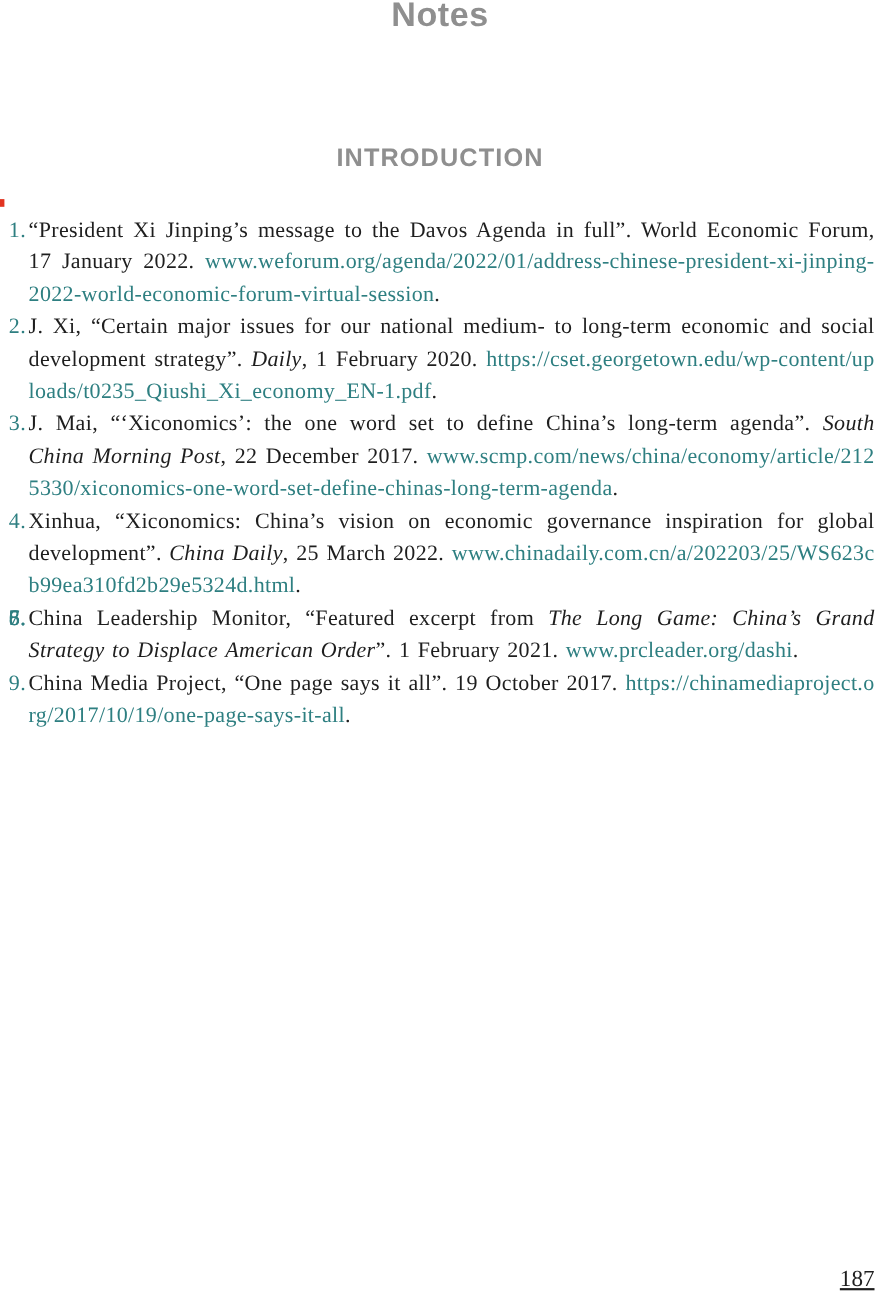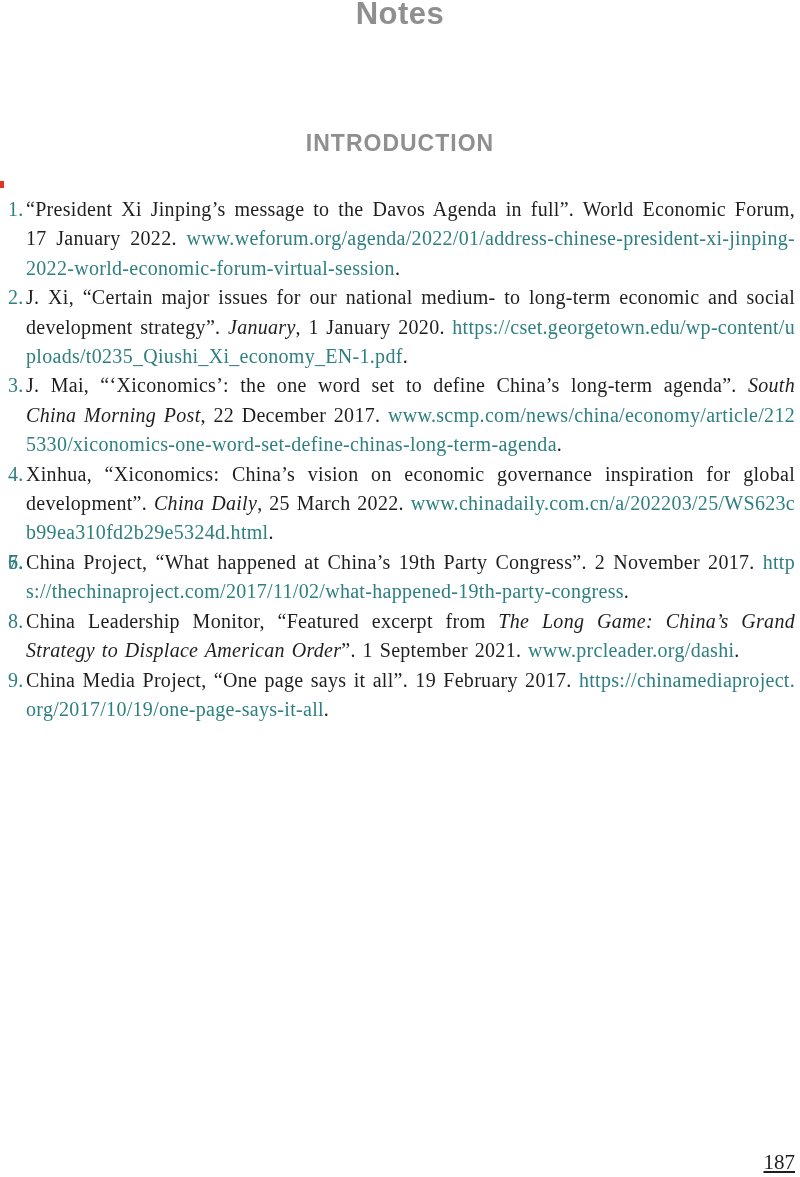--- a/index.html
+++ b/index.html
@@ -89,24 +89,24 @@
 
 <div class="page">
   <div class="scan-artifact"></div>
 
   <h1 class="page-title">Notes</h1>
 
   <h2 class="section-heading">INTRODUCTION</h2>
 
   <ol class="notes">
       <li class="note"><span class="note-num">1.</span><span class="note-body"><span>“President Xi Jinping’s message to the Davos Agenda in full”. World Economic Forum, 17 January 2022. </span><a class="note-link" href="#">www.weforum.org/agenda/2022/01/address-chinese-president-xi-jinping-2022-world-economic-forum-virtual-session</a><span>.</span></span></li>
-      <li class="note"><span class="note-num">2.</span><span class="note-body"><span>J. Xi, “Certain major issues for our national medium- to long-term economic and social development strategy”. </span><i>January</i><span>, 1 January 2020. </span><a class="note-link" href="#">https://cset.georgetown.edu/wp-content/uploads/t0235_Qiushi_Xi_economy_EN-1.pdf</a><span>.</span></span></li>
+      <li class="note"><span class="note-num">2.</span><span class="note-body"><span>J. Xi, “Certain major issues for our national medium- to long-term economic and social development strategy”. </span><i>Daily</i><span>, 1 February 2020. </span><a class="note-link" href="#">https://cset.georgetown.edu/wp-content/uploads/t0235_Qiushi_Xi_economy_EN-1.pdf</a><span>.</span></span></li>
       <li class="note"><span class="note-num">3.</span><span class="note-body"><span>J. Mai, “‘Xiconomics’: the one word set to define China’s long-term agenda”. </span><i>South China Morning Post</i><span>, 22 December 2017. </span><a class="note-link" href="#">www.scmp.com/news/china/economy/article/2125330/xiconomics-one-word-set-define-chinas-long-term-agenda</a><span>.</span></span></li>
       <li class="note"><span class="note-num">4.</span><span class="note-body"><span>Xinhua, “Xiconomics: China’s vision on economic governance inspiration for global development”. </span><i>China Daily</i><span>, 25 March 2022. </span><a class="note-link" href="#">www.chinadaily.com.cn/a/202203/25/WS623cb99ea310fd2b29e5324d.html</a><span>.</span></span></li>
       <li class="note"><span class="note-num">5.</span></li>
       <li class="note"><span class="note-num">6.</span></li>
-      <li class="note"><span class="note-num">7.</span><span class="note-body"><span>China Project, “What happened at China’s 19th Party Congress”. 2 November 2017. </span><a class="note-link" href="#">https://thechinaproject.com/2017/11/02/what-happened-19th-party-congress</a><span>.</span></span></li>
-      <li class="note"><span class="note-num">8.</span><span class="note-body"><span>China Leadership Monitor, “Featured excerpt from </span><i>The Long Game: China’s Grand Strategy to Displace American Order</i><span>”. 1 September 2021. </span><a class="note-link" href="#">www.prcleader.org/dashi</a><span>.</span></span></li>
-      <li class="note"><span class="note-num">9.</span><span class="note-body"><span>China Media Project, “One page says it all”. 19 February 2017. </span><a class="note-link" href="#">https://chinamediaproject.org/2017/10/19/one-page-says-it-all</a><span>.</span></span></li>
+      <li class="note"><span class="note-num">7.</span></li>
+      <li class="note"><span class="note-num">8.</span><span class="note-body"><span>China Leadership Monitor, “Featured excerpt from </span><i>The Long Game: China’s Grand Strategy to Displace American Order</i><span>”. 1 February 2021. </span><a class="note-link" href="#">www.prcleader.org/dashi</a><span>.</span></span></li>
+      <li class="note"><span class="note-num">9.</span><span class="note-body"><span>China Media Project, “One page says it all”. 19 October 2017. </span><a class="note-link" href="#">https://chinamediaproject.org/2017/10/19/one-page-says-it-all</a><span>.</span></span></li>
     </ol>
 
   <div class="page-number">187</div>
 </div>
 
 </body></html>

